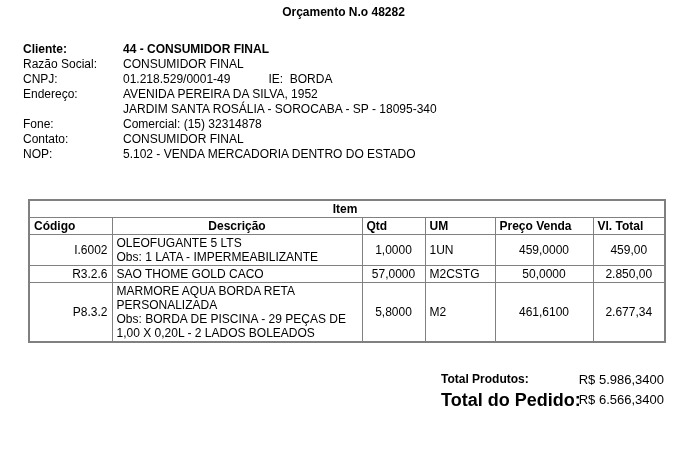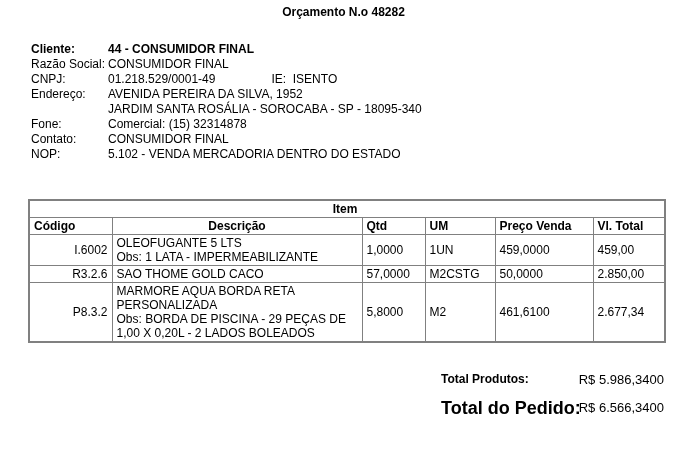--- a/index.html
+++ b/index.html
@@ -2,32 +2,32 @@
 <html><head>
 <meta charset="utf-8">
 <style>
   html, body { margin:0; padding:0; background:#ffffff; }
   body { width:689px; height:473px; position:relative; overflow:hidden;
          font-family:"Liberation Sans", sans-serif; font-size:12px; color:#000; }
   .title { position:absolute; top:5px; left:0; width:687px; text-align:center;
            font-weight:bold; font-size:12px; }
   .info { position:absolute; left:23px; top:42px; }
   .info-row { height:15px; line-height:15px; white-space:nowrap; position:relative; }
-  .info-label { position:absolute; left:8px; width:85px; }
-  .info-value { position:absolute; left:85px; }
+  .info-label { position:absolute; left:0; width:85px; }
+  .info-value { position:absolute; left:100px; }
   .bold { font-weight:bold; }
-  .ie { margin-left:56px; }
+  .ie { margin-left:38px; }
   table.items { position:absolute; left:28px; top:199px; width:638px;
                 border-collapse:collapse; border:2px solid #808080; }
   table.items td, table.items th { border:1px solid #808080; padding:1px 4px;
                 font-size:12px; line-height:14px; }
   table.items th { font-weight:bold; text-align:left; }
   table.items th.item-head { text-align:center; padding-left:0; }
   td.c-code { text-align:right; }
-  td.right { text-align:left; }
+  td.right { text-align:center; }
   .totals { position:absolute; left:441px; top:372px; width:223px; }
   .trow { position:relative; height:20px; }
   .tlabel { position:absolute; left:0; font-weight:bold; font-size:12px; }
   .tval { position:absolute; right:0; font-size:13px; }
   .tlabel.normal { font-weight:normal; }
   .tlabel.big { font-size:18px; top:-2px; }
 </style>
 </head>
 <body>
 
@@ -38,21 +38,21 @@
     <span class="info-label bold">Cliente:</span>
     <span class="info-value bold">44 - CONSUMIDOR FINAL</span>
   </div>
   <div class="info-row">
     <span class="info-label">Razão Social:</span>
     <span class="info-value">CONSUMIDOR FINAL</span>
   </div>
   <div class="info-row">
     <span class="info-label">CNPJ:</span>
     <span class="info-value">
-      <span>01.218.529/0001-49</span><span class="ie">IE:</span>&nbsp;&nbsp;<span>ISENTO</span>
+      <span>01.218.529/0001-49</span><span class="ie">IE:</span>&nbsp;&nbsp;<span>BORDA</span>
     </span>
   </div>
   <div class="info-row">
     <span class="info-label">Endereço:</span>
     <span class="info-value">AVENIDA PEREIRA DA SILVA, 1952</span>
   </div>
   <div class="info-row">
     <span class="info-value">JARDIM SANTA ROSÁLIA - SOROCABA - SP - 18095-340</span>
   </div>
   <div class="info-row">
@@ -125,17 +125,17 @@
     <td class="right">2.677,34</td>
   </tr>
 </tbody>
   </table>
 
 <div class="totals">
   <div class="trow">
     <span class="tlabel">Total Produtos:</span>
     <span class="tval">R$ 5.986,3400</span>
   </div>
-  <div class="trow" style="margin-top:8px">
+  <div class="trow" style="margin-top:0">
     <span class="tlabel big">Total do Pedido:</span>
     <span class="tval">R$ 6.566,3400</span>
   </div>
 </div>
 
 </body></html>

